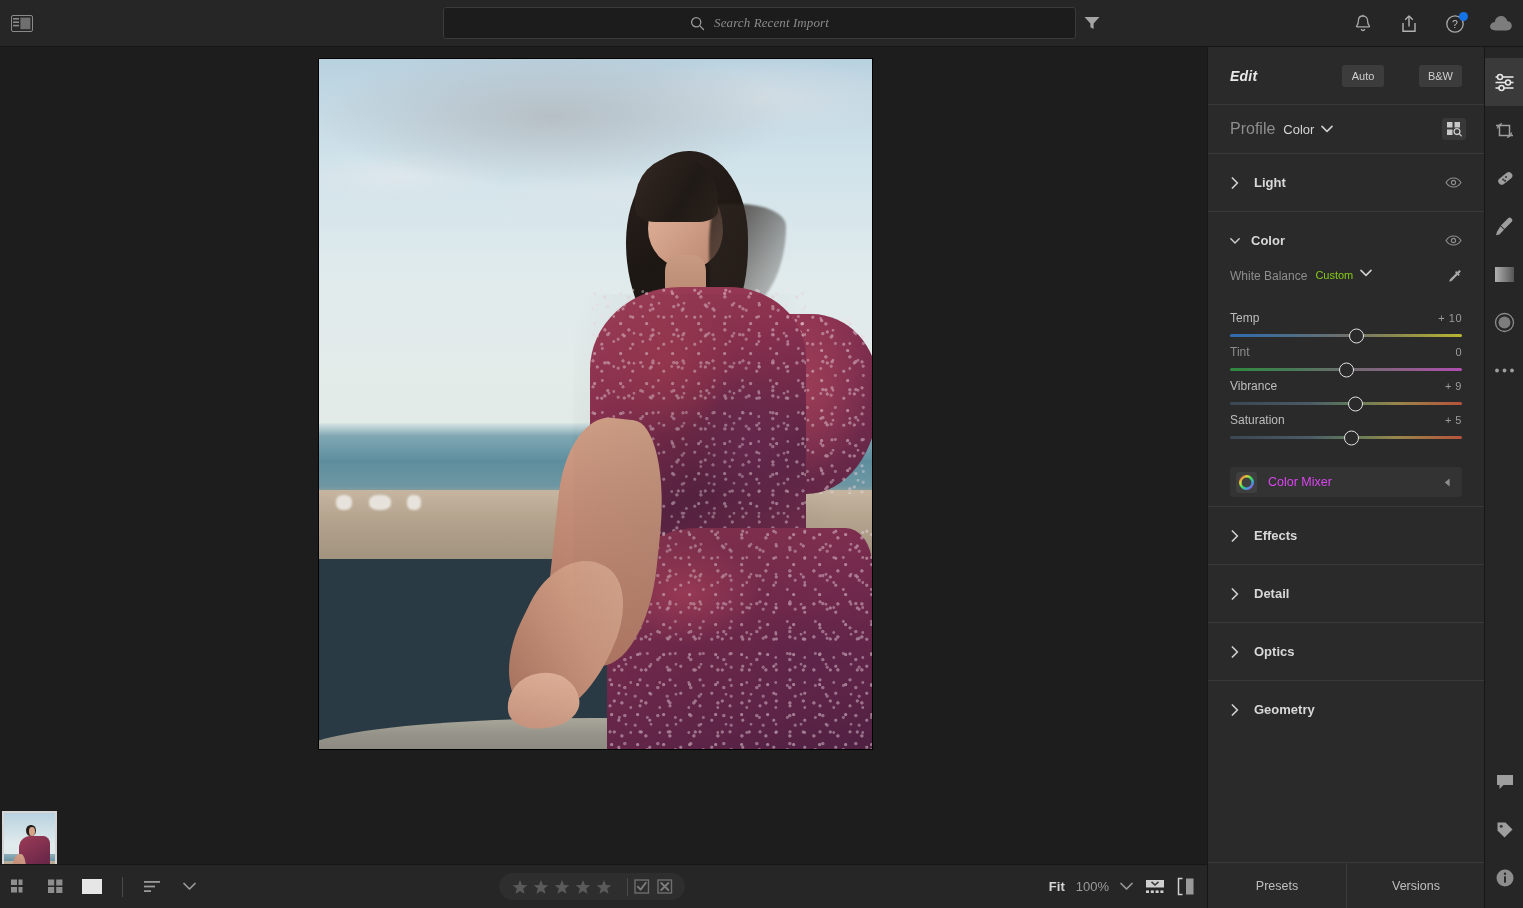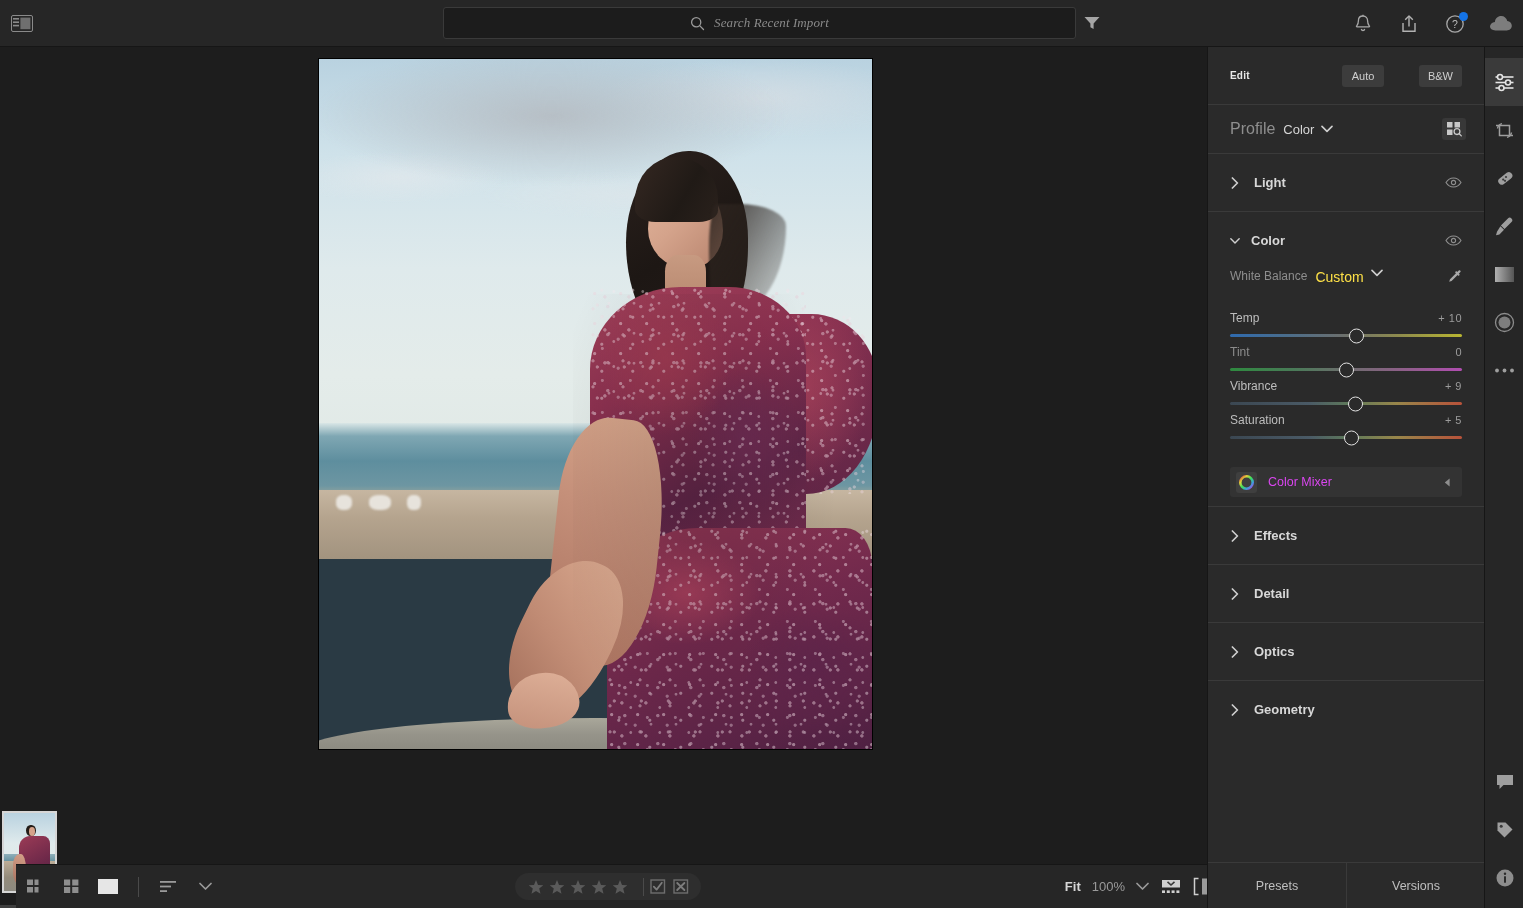--- a/index.html
+++ b/index.html
@@ -213,21 +213,21 @@
   .mini-arm {position:absolute;left:18%;top:52%;width:26%;height:40%;
     border-radius:50% 40% 44% 56%/36% 48% 50% 40%;background:linear-gradient(200deg,#d3a089,#a8705d);}
   .hscroll {
     position: absolute; left: 0; top: 858px; width: 1207px; height: 4px;
     background: #333;
   }
   .hscroll-thumb { position: absolute; left: 0; top: 0; width: 1204px; height: 4px; background: #3f3f3f; }
 
   
   .bottombar {
-    position: absolute; left: 16px; top: 864px; width: 1207px; height: 44px;
+    position: absolute; left: 0; top: 864px; width: 1207px; height: 44px;
     background: #262626; border-top: 1px solid #161616;
     display: flex; align-items: center;
   }
   .bb-left { position: absolute; left: 5px; display: flex; align-items: center; gap: 6px; }
   .bb-btn {
     width: 30px; height: 26px; display: flex; align-items: center; justify-content: center;
     border-radius: 3px; cursor: pointer;
   }
   .bb-sep { width: 1px; height: 20px; background: #4a4a4a; margin: 0 9px; }
   .bb-center {
@@ -243,21 +243,21 @@
 
   
   .rightpanel {
     position: absolute; left: 1207px; top: 47px; width: 277px; height: 861px;
     background: #2a2a2a; border-left: 1px solid #161616;
   }
   .rp-head {
     height: 57px; display: flex; align-items: center; padding: 0 22px;
     position: relative;
   }
-  .rp-title { font-size: 10px; font-weight: bold; color: #e8e8e8; letter-spacing: .2px; }
+  .rp-title { font-size: 14px; font-weight: bold; color: #e8e8e8; letter-spacing: .2px; font-style: italic; }
   .chip {
     position: absolute; height: 22px; min-width: 42px; padding: 0 9px;
     background: #3c3c3c; border-radius: 3px;
     display: flex; align-items: center; justify-content: center;
     font-size: 11px; color: #cfcfcf; cursor: pointer;
   }
   .chip.auto { right: 100px; }
   .chip.bw { right: 22px; }
   .divider { height: 1px; background: #3a3a3a; }
 
@@ -275,21 +275,21 @@
   .section-head {
     height: 57px; display: flex; align-items: center; padding: 0 22px; position: relative; cursor: pointer;
   }
   .section-title { font-size: 13px; font-weight: bold; color: #d8d8d8; margin-left: 14px; }
   .eye { position: absolute; right: 22px; cursor: pointer; }
   .chev { width: 10px; display: flex; align-items: center; justify-content: center; }
 
   .color-body { padding: 0 22px 14px 22px; }
   .wb-row { display: flex; height: 34px; position: relative; }
   .wb-label { font-size: 12px; color: #8e8e8e; margin-right: 8px; }
-  .wb-val { font-size: 14px; color: #fde047; margin-right: 7px; }
+  .wb-val { font-size: 11px; color: #84cc16; margin-right: 7px; }
   .dropper { position: absolute; right: -2px; cursor: pointer; }
 
   .slider { margin-top: 8px; }
   .slider-top { display: flex; justify-content: space-between; align-items: baseline; }
   .slider-name { font-size: 12px; color: #bdbdbd; }
   .slider-name.muted { color: #8c8c8c; }
   .slider-val { font-size: 11px; color: #9c9c9c; letter-spacing: .5px; }
   .track {
     position: relative; height: 3px; margin-top: 9px; border-radius: 2px;
     cursor: pointer;

